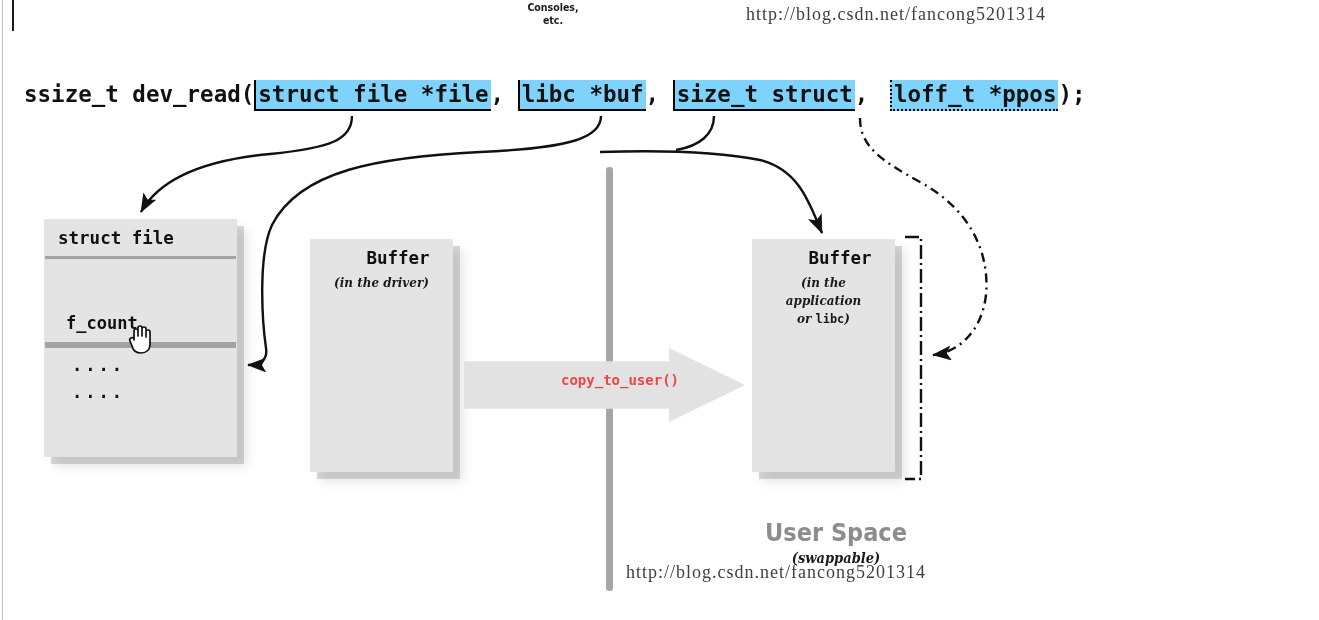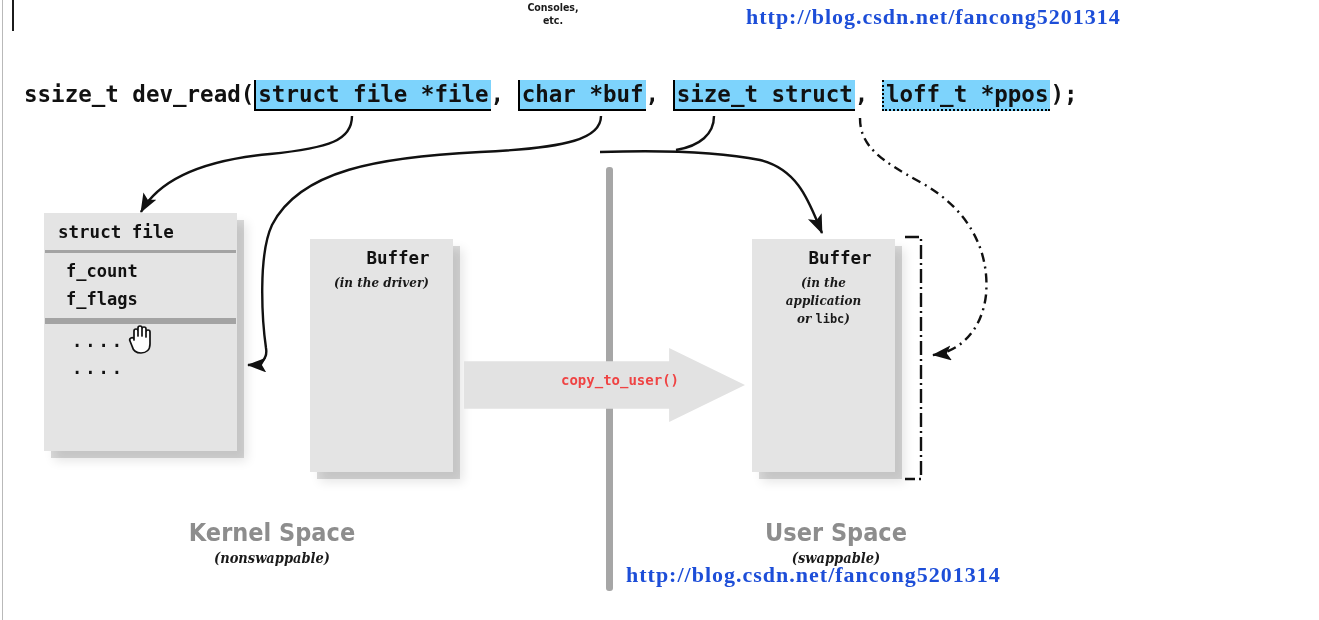--- a/index.html
+++ b/index.html
@@ -25,27 +25,26 @@
   .page-left-tick {
     position: absolute;
     left: 12px; top: 0;
     width: 2px; height: 31px;
     background: #1b1b1b;
   }
 
   
   .watermark {
     position: absolute;
-    color: #1d4ed8;
+    color: #404040;
     font-family: "Liberation Serif", serif;
-    font-size: 22px;
+    font-size: 18px;
     letter-spacing: 1px;
     white-space: nowrap;
     user-select: none;
-    font-weight: bold;
   }
   .watermark.wm-top { left: 746px; top: 4px; }
   .watermark.wm-bottom { left: 626px; top: 562px; }
 
   
   .consoles-label {
     position: absolute;
     left: 498px; top: 1px;
     width: 110px;
     text-align: center;
@@ -75,41 +74,42 @@
     display: inline-block;
     background: #7dd3fc;
     padding: 1px 2px 2px 2px;
     border-left: 2px solid #000;
     border-bottom: 2px solid #000;
     box-sizing: border-box;
   }
   .sig-arg.dashed {
     border-left: 2px dotted #000;
     border-bottom: 2px dotted #000;
+    margin-left: 8px;
   }
 
   
   .space-divider {
     position: absolute;
     left: 606px; top: 167px;
     width: 7px; height: 424px;
     background: #a6a6a6;
     border-radius: 3px;
   }
 
   
   .dbox {
     position: absolute;
     background: #e4e4e4;
     box-shadow: 7px 7px 0 0 rgba(0,0,0,0.14), 10px 10px 10px 0 rgba(0,0,0,0.10);
   }
 
   
   #struct-file-box {
-    left: 44px; top: 213px;
+    left: 44px; top: 219px;
     width: 193px; height: 238px;
   }
   .sf-title {
     font-family: "DejaVu Sans Mono", monospace;
     font-weight: bold;
     font-size: 17.5px;
     color: #111;
     padding: 9px 0 8px 14px;
   }
   .sf-rule {
@@ -117,20 +117,21 @@
     background: #a3a3a3;
     margin: 0 1px;
   }
   .sf-row {
     font-family: "DejaVu Sans Mono", monospace;
     font-weight: bold;
     font-size: 17px;
     color: #111;
     padding-left: 22px;
     line-height: 28px;
+    margin-top: 46px;
   }
   .sf-group { padding: 4px 0 5px 0; }
   .sf-dots {
     font-family: "DejaVu Sans Mono", monospace;
     font-weight: bold;
     font-size: 17px;
     color: #111;
     padding-left: 28px;
     line-height: 27px;
     letter-spacing: 3px;
@@ -244,30 +245,29 @@
   <div class="page-left-tick"></div>
 
   <div class="watermark wm-top">http://blog.csdn.net/fancong5201314</div>
   <div class="watermark wm-bottom">http://blog.csdn.net/fancong5201314</div>
 
   <div class="consoles-label">
     <div>Consoles,</div>
     <div>etc.</div>
   </div>
 
-  <div class="signature"><span class="plain">ssize_t dev_read(</span><span class="sig-arg">struct file *file</span><span class="plain">, </span><span class="sig-arg">char *buf</span><span class="plain">, </span><span class="sig-arg">size_t struct</span><span class="plain">, </span><span class="sig-arg dashed">loff_t *ppos</span><span class="plain">);</span></div>
+  <div class="signature"><span class="plain">ssize_t dev_read(</span><span class="sig-arg">struct file *file</span><span class="plain">, </span><span class="sig-arg">libc *buf</span><span class="plain">, </span><span class="sig-arg">size_t struct</span><span class="plain">, </span><span class="sig-arg dashed">loff_t *ppos</span><span class="plain">);</span></div>
 
   <div class="space-divider"></div>
 
   <div class="dbox" id="struct-file-box">
     <div class="sf-title">struct file</div>
     <div class="sf-rule"></div>
     <div class="sf-group">
       <div class="sf-row">f_count</div>
-      <div class="sf-row">f_flags</div>
     </div>
     <div class="sf-rule"></div>
     <div class="sf-rule"></div>
     <div class="sf-group">
       <div class="sf-dots">....</div>
       <div class="sf-dots">....</div>
     </div>
   </div>
 
   <div class="dbox" id="driver-buffer-box">
@@ -282,24 +282,20 @@
       <div>application</div>
       <div><span>or </span><span class="mono">libc</span><span>)</span></div>
     </div>
   </div>
 
   <div id="copy-arrow">
     <div class="arrow-shape"></div>
     <div class="arrow-label">copy_to_user()</div>
   </div>
 
-  <div class="space-caption" id="kernel-space-caption">
-    <div class="sc-title">Kernel Space</div>
-    <div class="sc-sub">(nonswappable)</div>
-  </div>
   <div class="space-caption" id="user-space-caption">
     <div class="sc-title">User Space</div>
     <div class="sc-sub">(swappable)</div>
   </div>
 
   <svg id="connector-layer" viewBox="0 0 1319 620">
     <defs>
       <marker id="ah" markerWidth="9" markerHeight="9" refX="7.6" refY="3.1" orient="auto" markerUnits="strokeWidth">
         <path d="M0,0 L8,3.1 L0,6.2 L1.8,3.1 z" fill="#111111"></path>
       </marker>

